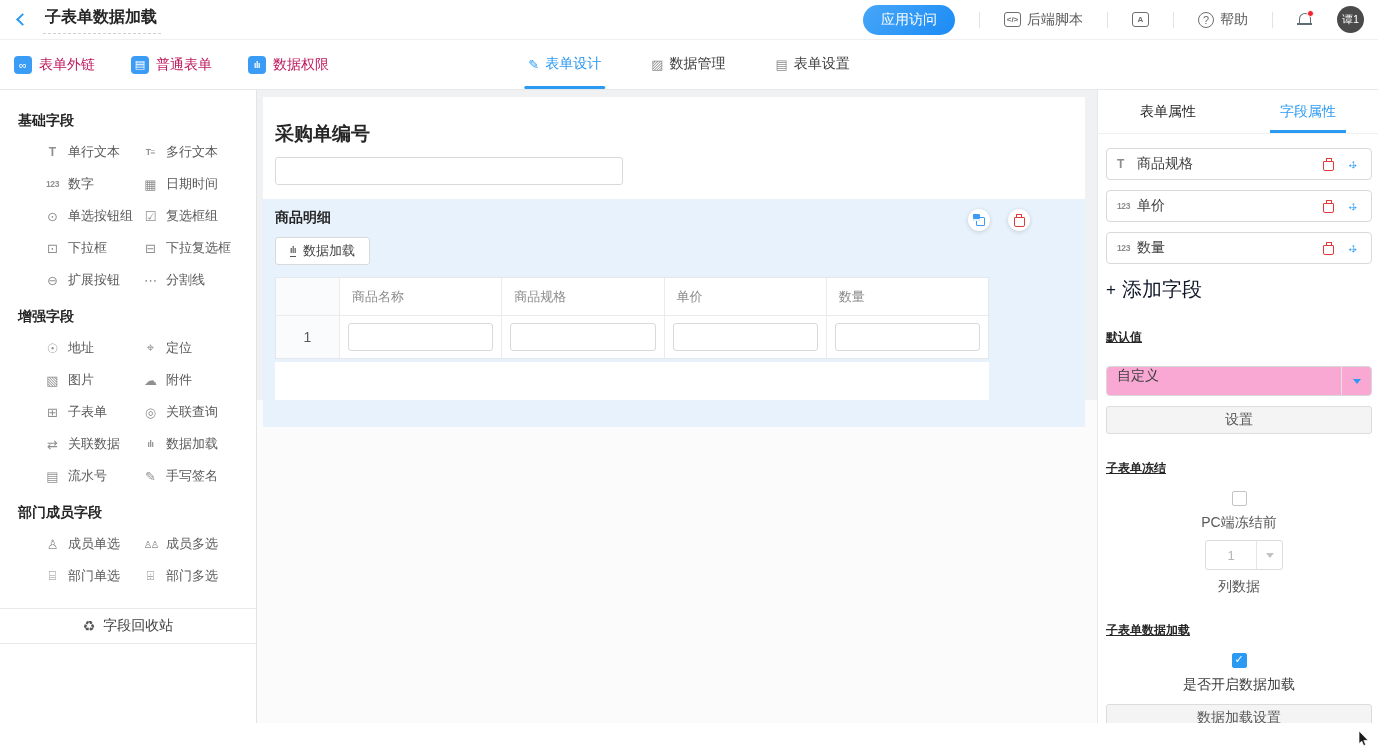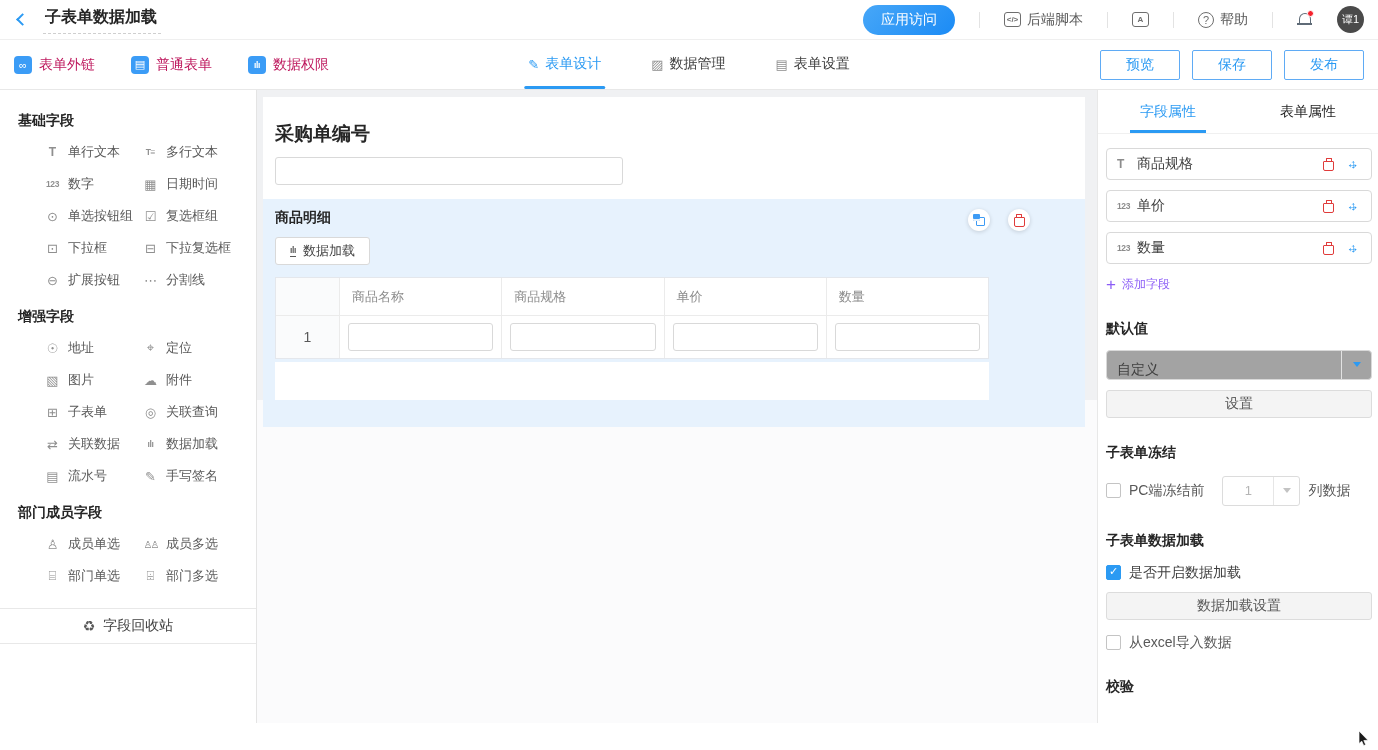--- a/index.html
+++ b/index.html
@@ -101,31 +101,31 @@
   .p-tab.active { color:#2b9af3; }
   .p-tab.active::after { content:""; position:absolute; bottom:0; left:50%; transform:translateX(-50%); width:76px; height:3px; background:#2b9af3; }
   .pf-row { display:flex; align-items:center; height:32px; border:1px solid #d9d9d9; border-radius:4px; background:#fff;
             margin-top:10px; padding:0 10px; cursor:pointer; }
   .pf-row:first-of-type { margin-top:14px; }
   .pf-ic { width:20px; font-size:12px; color:#8c8c8c; font-weight:bold; flex:none; }
   .pf-lb { font-size:14px; color:#404040; flex:1; }
   .move-ic { position:relative; width:15px; height:15px; color:#2b9af3; margin-left:12px; cursor:grab; }
   .move-ic::before { content:"↔"; position:absolute; left:0; top:-1px; font-size:13px; }
   .move-ic::after { content:"↕"; position:absolute; left:4px; top:-1px; font-size:13px; }
-  .add-field { display:inline-flex; align-items:center; gap:6px; margin-top:12px; font-size:12px; color:#8b5cf6; cursor:pointer; }
+  .add-field { display:inline-flex; align-items:center; gap:6px; margin-top:12px; font-size:20px; color:#0f172a; cursor:pointer; }
   .add-field::before { content:"+"; font-size:17px; line-height:14px; }
-  .p-section-title { font-size:14px; font-weight:bold; color:#262626; margin-top:26px; }
-  .select { display:flex; align-items:flex-end; height:30px; border:1px solid #d9d9d9; border-radius:4px; background:#a3a3a3; margin-top:12px; cursor:pointer; }
+  .p-section-title { font-size:12px; font-weight:bold; color:#262626; margin-top:26px;text-decoration:underline; }
+  .select { display:flex; align-items:flex-start; height:30px; border:1px solid #d9d9d9; border-radius:4px; background:#f9a8d4; margin-top:20px; cursor:pointer; }
   .select .sel-val { flex:1; font-size:14px; color:#404040; padding-left:10px; }
   .caret-seg { width:30px; height:100%; border-left:1px solid #e2e2e2; display:flex; align-items:center; justify-content:center; }
   .caret { width:0; height:0; border-left:4.5px solid transparent; border-right:4.5px solid transparent; border-top:5.5px solid #2b9af3; }
   .caret.gray { border-top-color:#c3c3c3; }
   .gray-btn { width:100%; height:28px; margin-top:10px; background:#f4f4f4; border:1px solid #dcdcdc; border-radius:3px;
               font-size:14px; color:#595959; cursor:pointer; }
-  .cb-row { display:flex; align-items:center; gap:8px; margin-top:14px; font-size:14px; color:#595959; }
+  .cb-row { display:flex; align-items:center; gap:8px; margin-top:14px; font-size:14px; color:#595959;flex-direction:column; }
   .cb { width:15px; height:15px; border:1px solid #c4c4c4; border-radius:2px; background:#fff; flex:none; position:relative; cursor:pointer; }
   .cb.checked { background:#2b9af3; border-color:#2b9af3; }
   .cb.checked::after { content:"✓"; position:absolute; left:2px; top:-1px; color:#fff; font-size:11px; font-weight:bold; }
   .mini-select { display:flex; align-items:center; width:78px; height:30px; border:1px solid #dcdcdc; border-radius:3px; background:#fff; margin-left:10px; }
   .mini-select .mini-val { flex:1; text-align:center; font-size:13px; color:#b5b5b5; }
   .mini-select .caret-seg { width:26px; border-left:1px solid #e6e6e6; }
   .dark-label { color:#404040; }
 
   .cursor { position:absolute; left:1358px; top:731px; }
 </style>
@@ -182,25 +182,20 @@
     <span class="tab-lb">表单设计</span>
   </div>
         <div class="tb-tab">
     <span class="tab-ic">▨</span>
     <span class="tab-lb">数据管理</span>
   </div>
         <div class="tb-tab">
     <span class="tab-ic">▤</span>
     <span class="tab-lb">表单设置</span>
   </div>
-      </div>
-    <div class="tb-actions" id="tb-actions">
-        <button class="ghost-btn">预览</button>
-        <button class="ghost-btn">保存</button>
-        <button class="ghost-btn">发布</button>
       </div>
   </div>
 
   <div class="content">
 
     <div class="sidebar">
       <div id="sb-groups">
           <div class="sb-group">
     <div class="sb-title">基础字段</div>
     <div class="sb-grid">
@@ -370,22 +365,22 @@
             <div class="add-strip"></div>
           </div>
 
         </div>
       </div>
       <div style="flex:1"></div>
     </div>
 
     <div class="panel">
       <div class="p-tabs" id="p-tabs">
+          <div class="p-tab">表单属性</div>
           <div class="p-tab active">字段属性</div>
-          <div class="p-tab">表单属性</div>
         </div>
 
       <div id="pf-list">
           <div class="pf-row">
     <span class="pf-ic ic-single-text">T</span>
     <span class="pf-lb">商品规格</span>
     <span class="trash-ic"></span>
     <span class="move-ic"></span>
   </div>
           <div class="pf-row">

